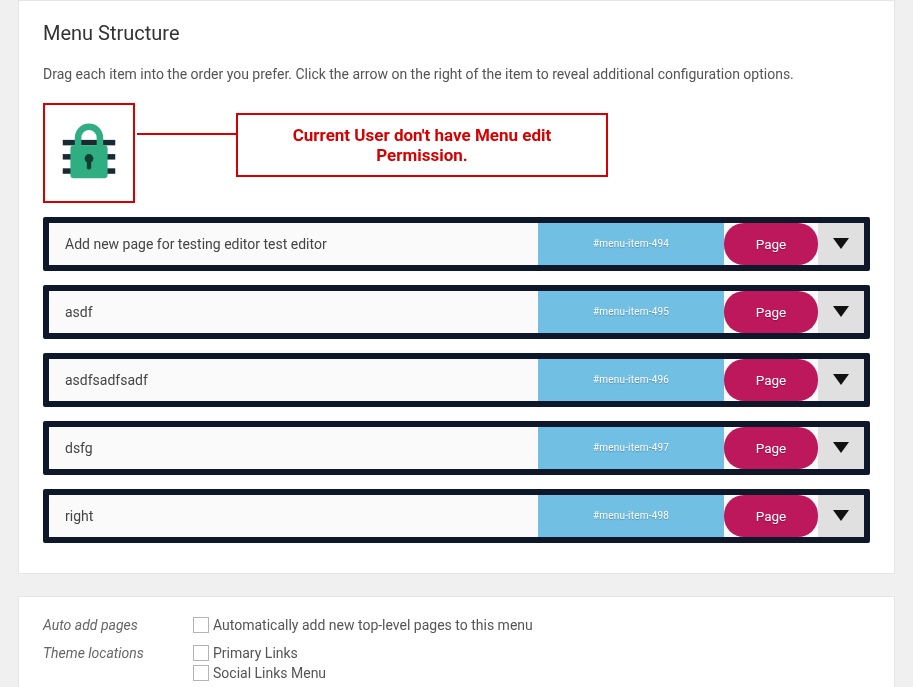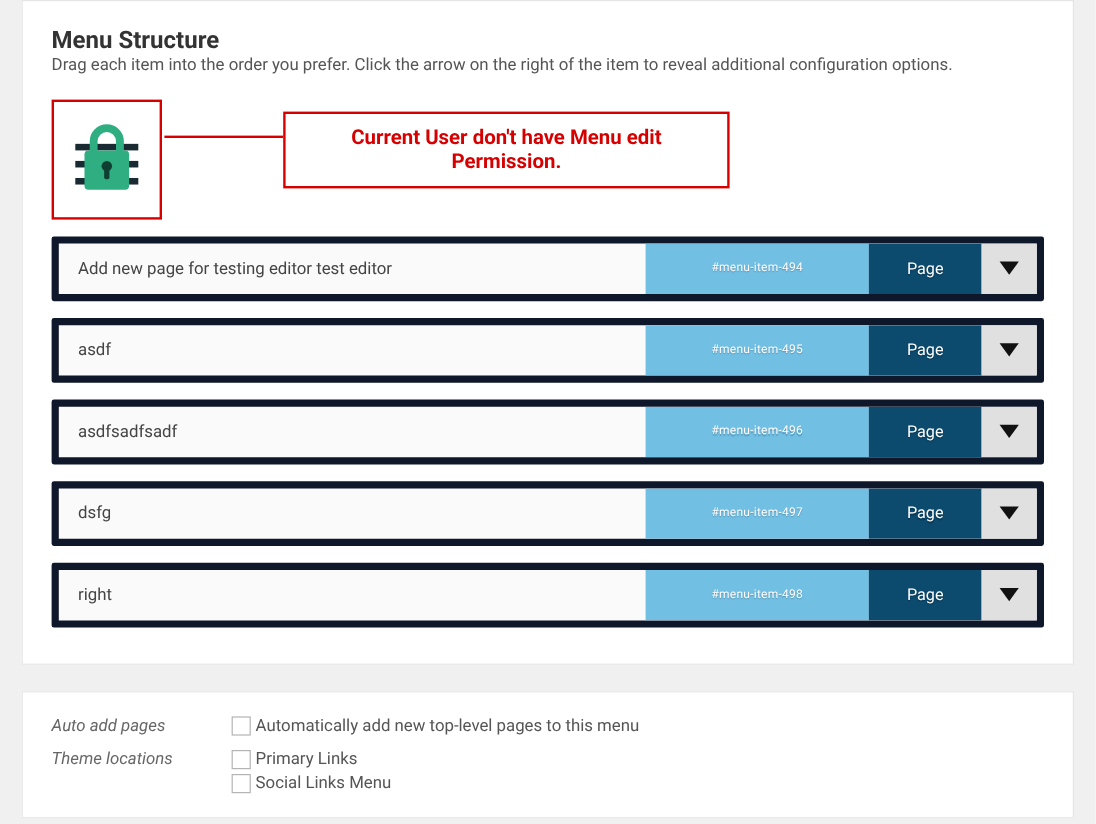--- a/index.html
+++ b/index.html
@@ -1,34 +1,34 @@
 <!DOCTYPE html>
 <html><head>
 <meta charset="utf-8">
 <style>
   html,body{margin:0;padding:0;font-family:-apple-system,BlinkMacSystemFont,"Segoe UI",Roboto,Helvetica,Arial,sans-serif;color:#444;background:#f0f0f0;}
   .page{width:913px;height:687px;box-sizing:border-box;padding:0 18px;background:#f0f0f0;}
   .panel{background:#fff;border:1px solid #e5e5e5;box-sizing:border-box;padding:20px 24px 30px;margin-bottom:22px;}
-  h2.section-title{margin:0 0 0;font-size:20px;font-weight:700;color:#333;}
+  h2.section-title{margin:0 0 20px;font-size:20px;font-weight:400;color:#333;}
   h2.settings-title{margin:0 0 18px;font-size:20px;font-weight:600;color:#333;}
   .instructions{font-size:14px;color:#555;margin:0 0 18px;line-height:1.4;}
   
   .annot-wrap{position:relative;height:100px;margin-bottom:14px;}
   .lock-box{position:absolute;left:0;top:0;width:92px;height:100px;border:2px solid #d60000;box-sizing:border-box;display:flex;align-items:center;justify-content:center;}
   .callout{position:absolute;left:193px;top:10px;width:372px;border:2px solid #d60000;box-sizing:border-box;padding:10px 14px;text-align:center;}
   .callout span{color:#d60000;font-weight:700;font-size:17px;}
   .connector{position:absolute;left:94px;top:30px;width:99px;height:2px;background:#d60000;}
   
   .lock-icon{width:70px;height:70px;}
   
   .menu-list{display:flex;flex-direction:column;gap:14px;}
   .menu-row{display:flex;align-items:stretch;height:42px;border:6px solid #0f172a;border-radius:2px;overflow:hidden;background:#fafafa;}
   .cell-title{flex:1;display:flex;align-items:center;padding-left:16px;font-size:14px;color:#444;}
   .cell-id{width:186px;background:#72bfe4;display:flex;align-items:center;justify-content:center;color:#fff;font-size:10px;letter-spacing:.2px;text-shadow:0 1px 1px rgba(0,0,0,.25);}
-  .cell-type{width:94px;background:#0c4a6e;display:flex;align-items:center;justify-content:center;color:#fff;font-size:13.5px;text-shadow:0 1px 1px rgba(0,0,0,.3);}
+  .cell-type{width:94px;background:#be185d;display:flex;align-items:center;justify-content:center;color:#fff;font-size:13.5px;text-shadow:0 1px 1px rgba(0,0,0,.3);border-radius:20px;}
   .cell-toggle{width:46px;background:#e0e0e0;display:flex;align-items:center;justify-content:center;cursor:pointer;}
   .caret{width:0;height:0;border-left:8px solid transparent;border-right:8px solid transparent;border-top:11px solid #111;}
   
   .settings-row{display:flex;font-size:14px;color:#555;margin-bottom:12px;align-items:flex-start;}
   .settings-label{width:150px;font-style:italic;color:#666;}
   .settings-opts{display:flex;flex-direction:column;gap:4px;}
   .chk-line{display:flex;align-items:center;gap:4px;}
   .chk{width:16px;height:16px;border:1px solid #b4b4b4;background:#fff;box-sizing:border-box;}
 </style>
 </head>

